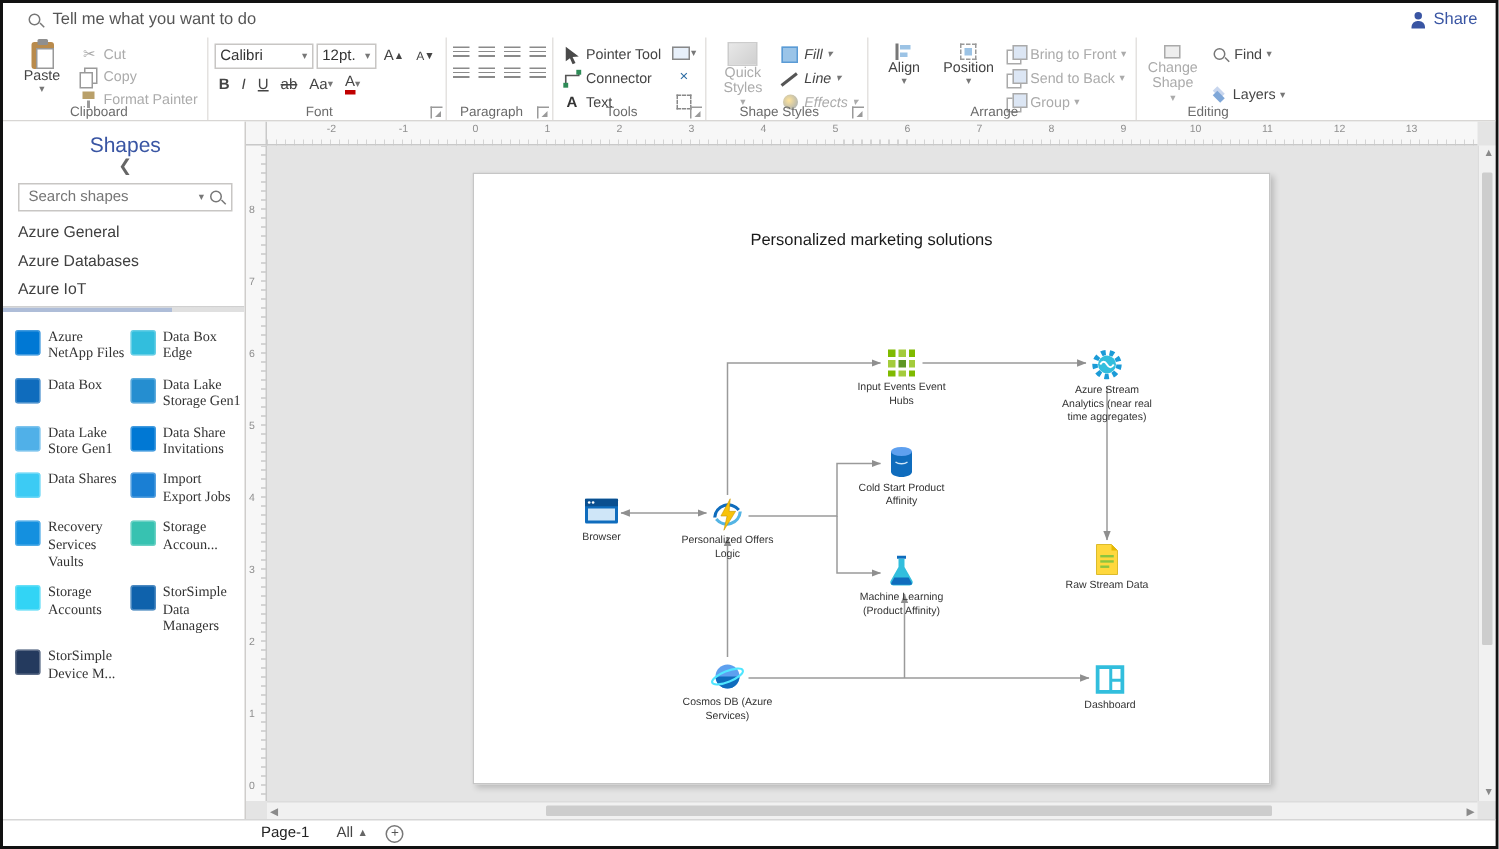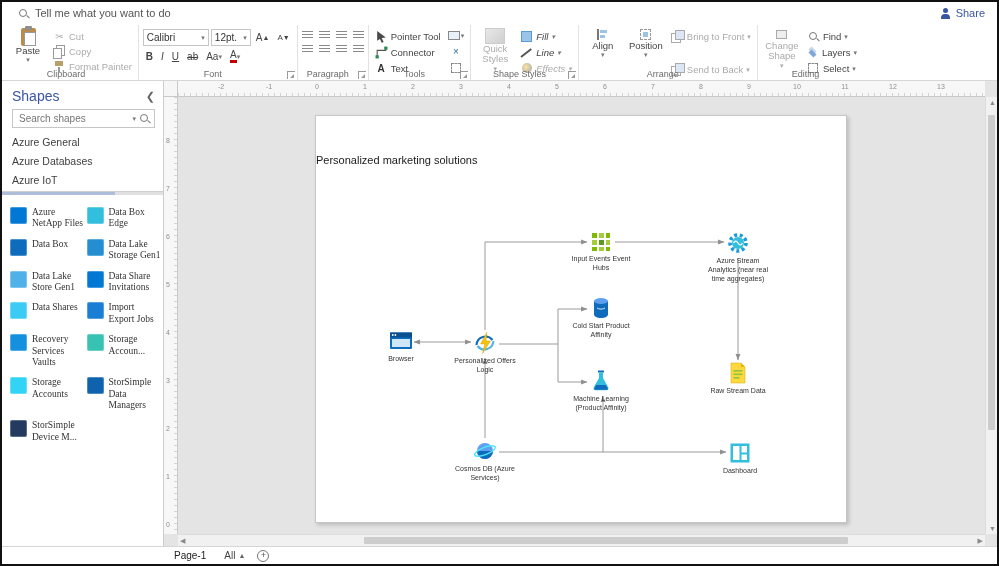--- a/index.html
+++ b/index.html
@@ -68,41 +68,41 @@
   .ic-layers::after { content:""; position:absolute; left:2px; top:4px; width:7px; height:7px; background:#7fa7d8; transform:rotate(45deg) scale(1,.62); }
   .ic-select { width:10px; height:10px; border:1px dashed #888; }
   .ic-shape { width:11px; height:9px; border:1px solid #aaa; background:#eee; }
   .ic-qs { width:20px; height:16px; border:1px solid #ccc; background:linear-gradient(135deg,#e8e8e8,#cfcfcf); }
 
   
   .main { flex:1; display:flex; min-height:0; }
 
   
   .shapes { width:162px; flex:none; background:#fff; border-right:1px solid #cfcdcb; display:flex; flex-direction:column; overflow:hidden; }
-  .shapes-title { display:flex; align-items:center; justify-content:space-between; padding:7px 8px 4px 10px; color:var(--accent); font-size:14px; }
+  .shapes-title { display:flex; align-items:center; justify-content:space-between; padding:7px 8px 4px 10px; color:var(--accent); font-size:14px;flex-direction:column; }
   .collapse { color:#666; font-size:11px; }
   .searchbox { margin:1px 8px 4px 10px; border:1px solid #c8c6c4; height:19px; display:flex; align-items:center; background:#fff; padding:0 4px; gap:3px; }
   .searchbox input { flex:1; border:none; outline:none; font-size:10px; font-family:"Liberation Sans",sans-serif; color:#333; min-width:0; }
   .section { display:flex; align-items:center; gap:4px; padding:3.5px 10px; font-size:10.5px; color:#404040; }
   .sec-ch { color:#777; font-size:8px; }
   .stencil-divider { height:4px; margin-top:2px; background:linear-gradient(90deg,#aebdd8 0 70%, #e0e0e0 70%); border-top:1px solid #d0d0d0; }
   .shape-grid { display:grid; grid-template-columns:1fr 1fr; row-gap:9px; column-gap:2px; padding:12px 2px 0 8px; }
   .shape-item { display:flex; gap:5px; align-items:flex-start; font-size:9.5px; color:#333; line-height:1.2;font-family:Liberation Serif, serif; }
   .shape-ic { width:17px; height:17px; border-radius:2px; flex:none; box-shadow:inset 0 0 0 1px rgba(255,255,255,.25); }
 
   
   .canvas { flex:1; position:relative; background:#e4e4e4; overflow:hidden; min-width:0; }
   .corner { position:absolute; left:0; top:0; width:14px; height:16px; background:#f6f6f6; border-right:1px solid #c9c9c9; border-bottom:1px solid #c9c9c9; z-index:4; }
   .hruler { position:absolute; left:14px; right:12px; top:0; height:16px; background:#f7f7f7; border-bottom:1px solid #c9c9c9; background-image:repeating-linear-gradient(90deg,#d4d4d4 0 1px, transparent 1px 6px); background-size:100% 4px; background-position:0 12px; background-repeat:no-repeat; overflow:hidden; z-index:3; }
   .rlab { position:absolute; top:2px; transform:translateX(-50%); font-size:7px; color:#8f8f8f; }
   .vruler { position:absolute; left:0; top:16px; bottom:12px; width:14px; background:#f7f7f7; border-right:1px solid #c9c9c9; background-image:repeating-linear-gradient(180deg,#d4d4d4 0 1px, transparent 1px 6px); background-size:4px 100%; background-position:10px 0; background-repeat:no-repeat; overflow:hidden; z-index:3; }
   .rlabv { position:absolute; left:2px; transform:translateY(6px); font-size:7px; color:#8f8f8f; }
   .drawing { position:absolute; left:14px; top:16px; right:12px; bottom:12px; overflow:hidden; }
   .page { position:absolute; left:137px; top:18px; width:532px; height:408px; background:#fff; border:1px solid #c6c6c6; box-shadow:2px 2px 4px rgba(0,0,0,.18); }
-  .diagram-title { position:absolute; top:38px; left:0; right:0; font-size:11px; color:#1a1a1a; }
+  .diagram-title { position:absolute; top:38px; left:0; right:0; text-align:center; font-size:11px; color:#1a1a1a; }
   .node { position:absolute; width:70px; display:flex; flex-direction:column; align-items:center; }
   .node-ic { width:24px; height:24px; flex:none; }
   .node-ic svg { width:100%; height:100%; display:block; }
   .node-label { margin-top:2px; font-size:7px; color:#333; text-align:center; line-height:1.25; }
   #conn-svg { position:absolute; left:0; top:0; }
 
   .vscroll { position:absolute; right:0; top:16px; bottom:12px; width:12px; background:#f1f1f1; border-left:1px solid #dcdcdc; z-index:3; }
   .vthumb { position:absolute; left:2px; right:2px; top:18px; height:72%; background:#cdcdcd; border-radius:1px; }
   .hscroll { position:absolute; left:14px; right:12px; bottom:0; height:12px; background:#f1f1f1; border-top:1px solid #dcdcdc; z-index:3; }
   .hthumb { position:absolute; top:2px; bottom:2px; left:23%; width:60%; background:#cdcdcd; border-radius:1px; }
@@ -302,21 +302,21 @@
           <span>Align</span>
           <span class="caret">▾</span>
         </div>
         <div class="bigbtn">
           <span class="mini">
               <span class="ic-pos"></span>
             </span>
           <span>Position</span>
           <span class="caret">▾</span>
         </div>
-        <div class="col" style="padding-top:2px; gap:19px;">
+        <div class="col" style="padding-top:2px; gap:2px;">
           <div class="smallbtn grayed">
               <span class="mini ic-front"></span>
               <span>Bring to Front</span>
               <span class="caret">▾</span>
             </div>
           <div class="smallbtn grayed">
               <span class="mini ic-front"></span>
               <span>Send to Back</span>
               <span class="caret">▾</span>
             </div>
@@ -332,21 +332,21 @@
 
     <div class="rgroup" style="border-right:none;">
       <div class="rbody">
         <div class="bigbtn grayed">
           <span class="mini">
               <span class="ic-shape"></span>
             </span>
           <span>Change Shape</span>
           <span class="caret">▾</span>
         </div>
-        <div class="col" style="padding-top:2px; gap:2px;">
+        <div class="col" style="padding-top:2px; gap:13px;">
           <div class="smallbtn">
               <span class="mini">
                 <span class="ic-mag"></span>
               </span>
               <span>Find</span>
               <span class="caret">▾</span>
             </div>
           <div class="smallbtn">
               <span class="mini ic-layers"></span>
               <span>Layers</span>

